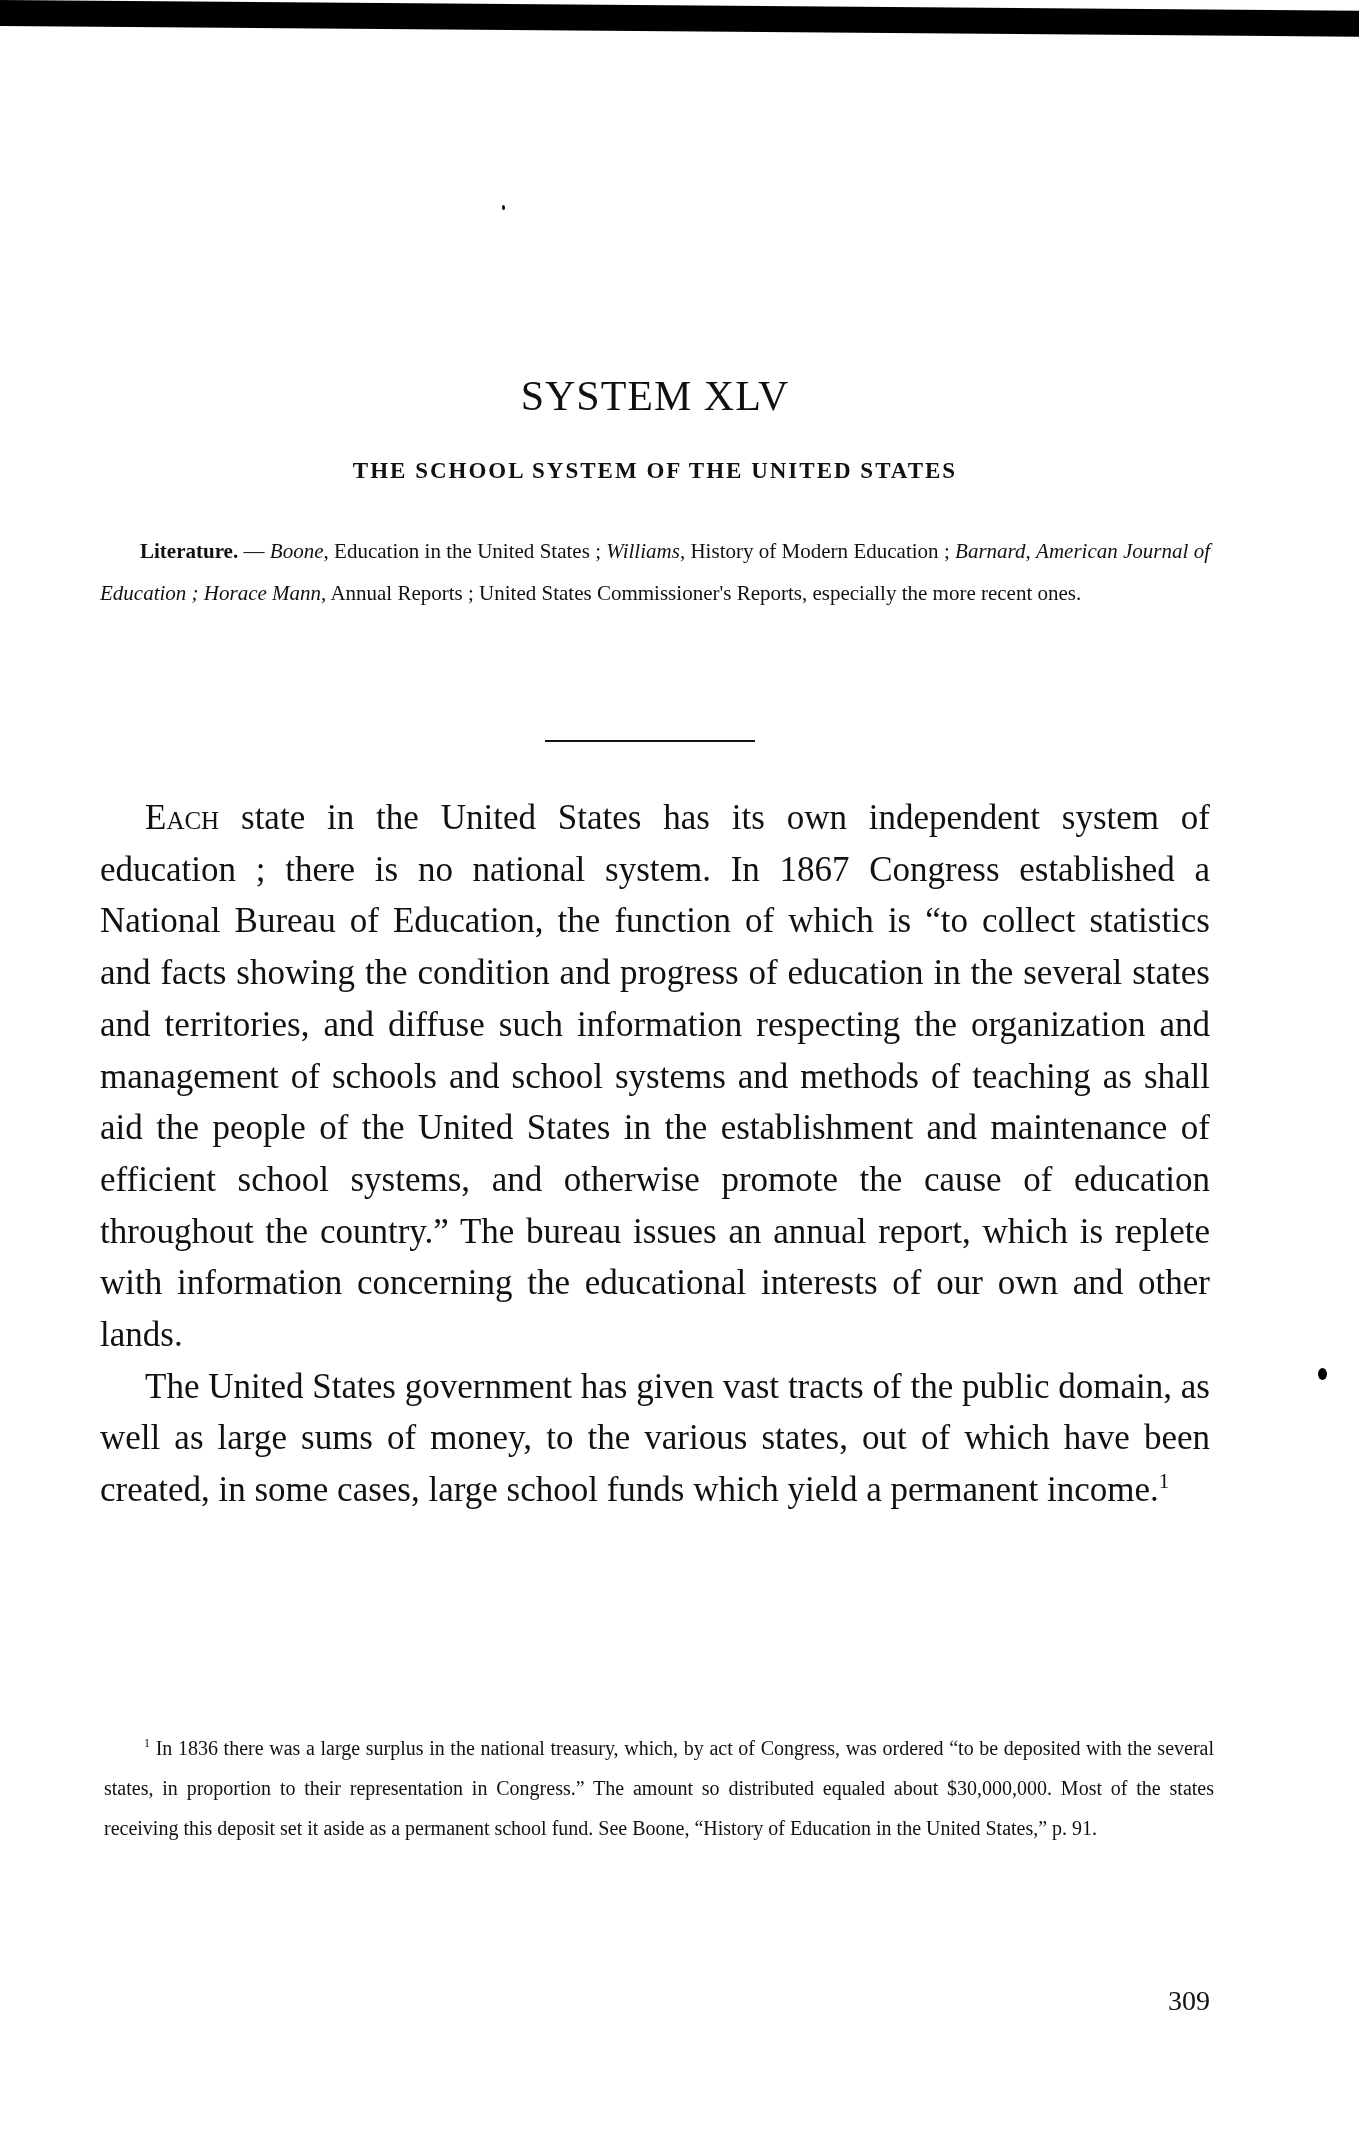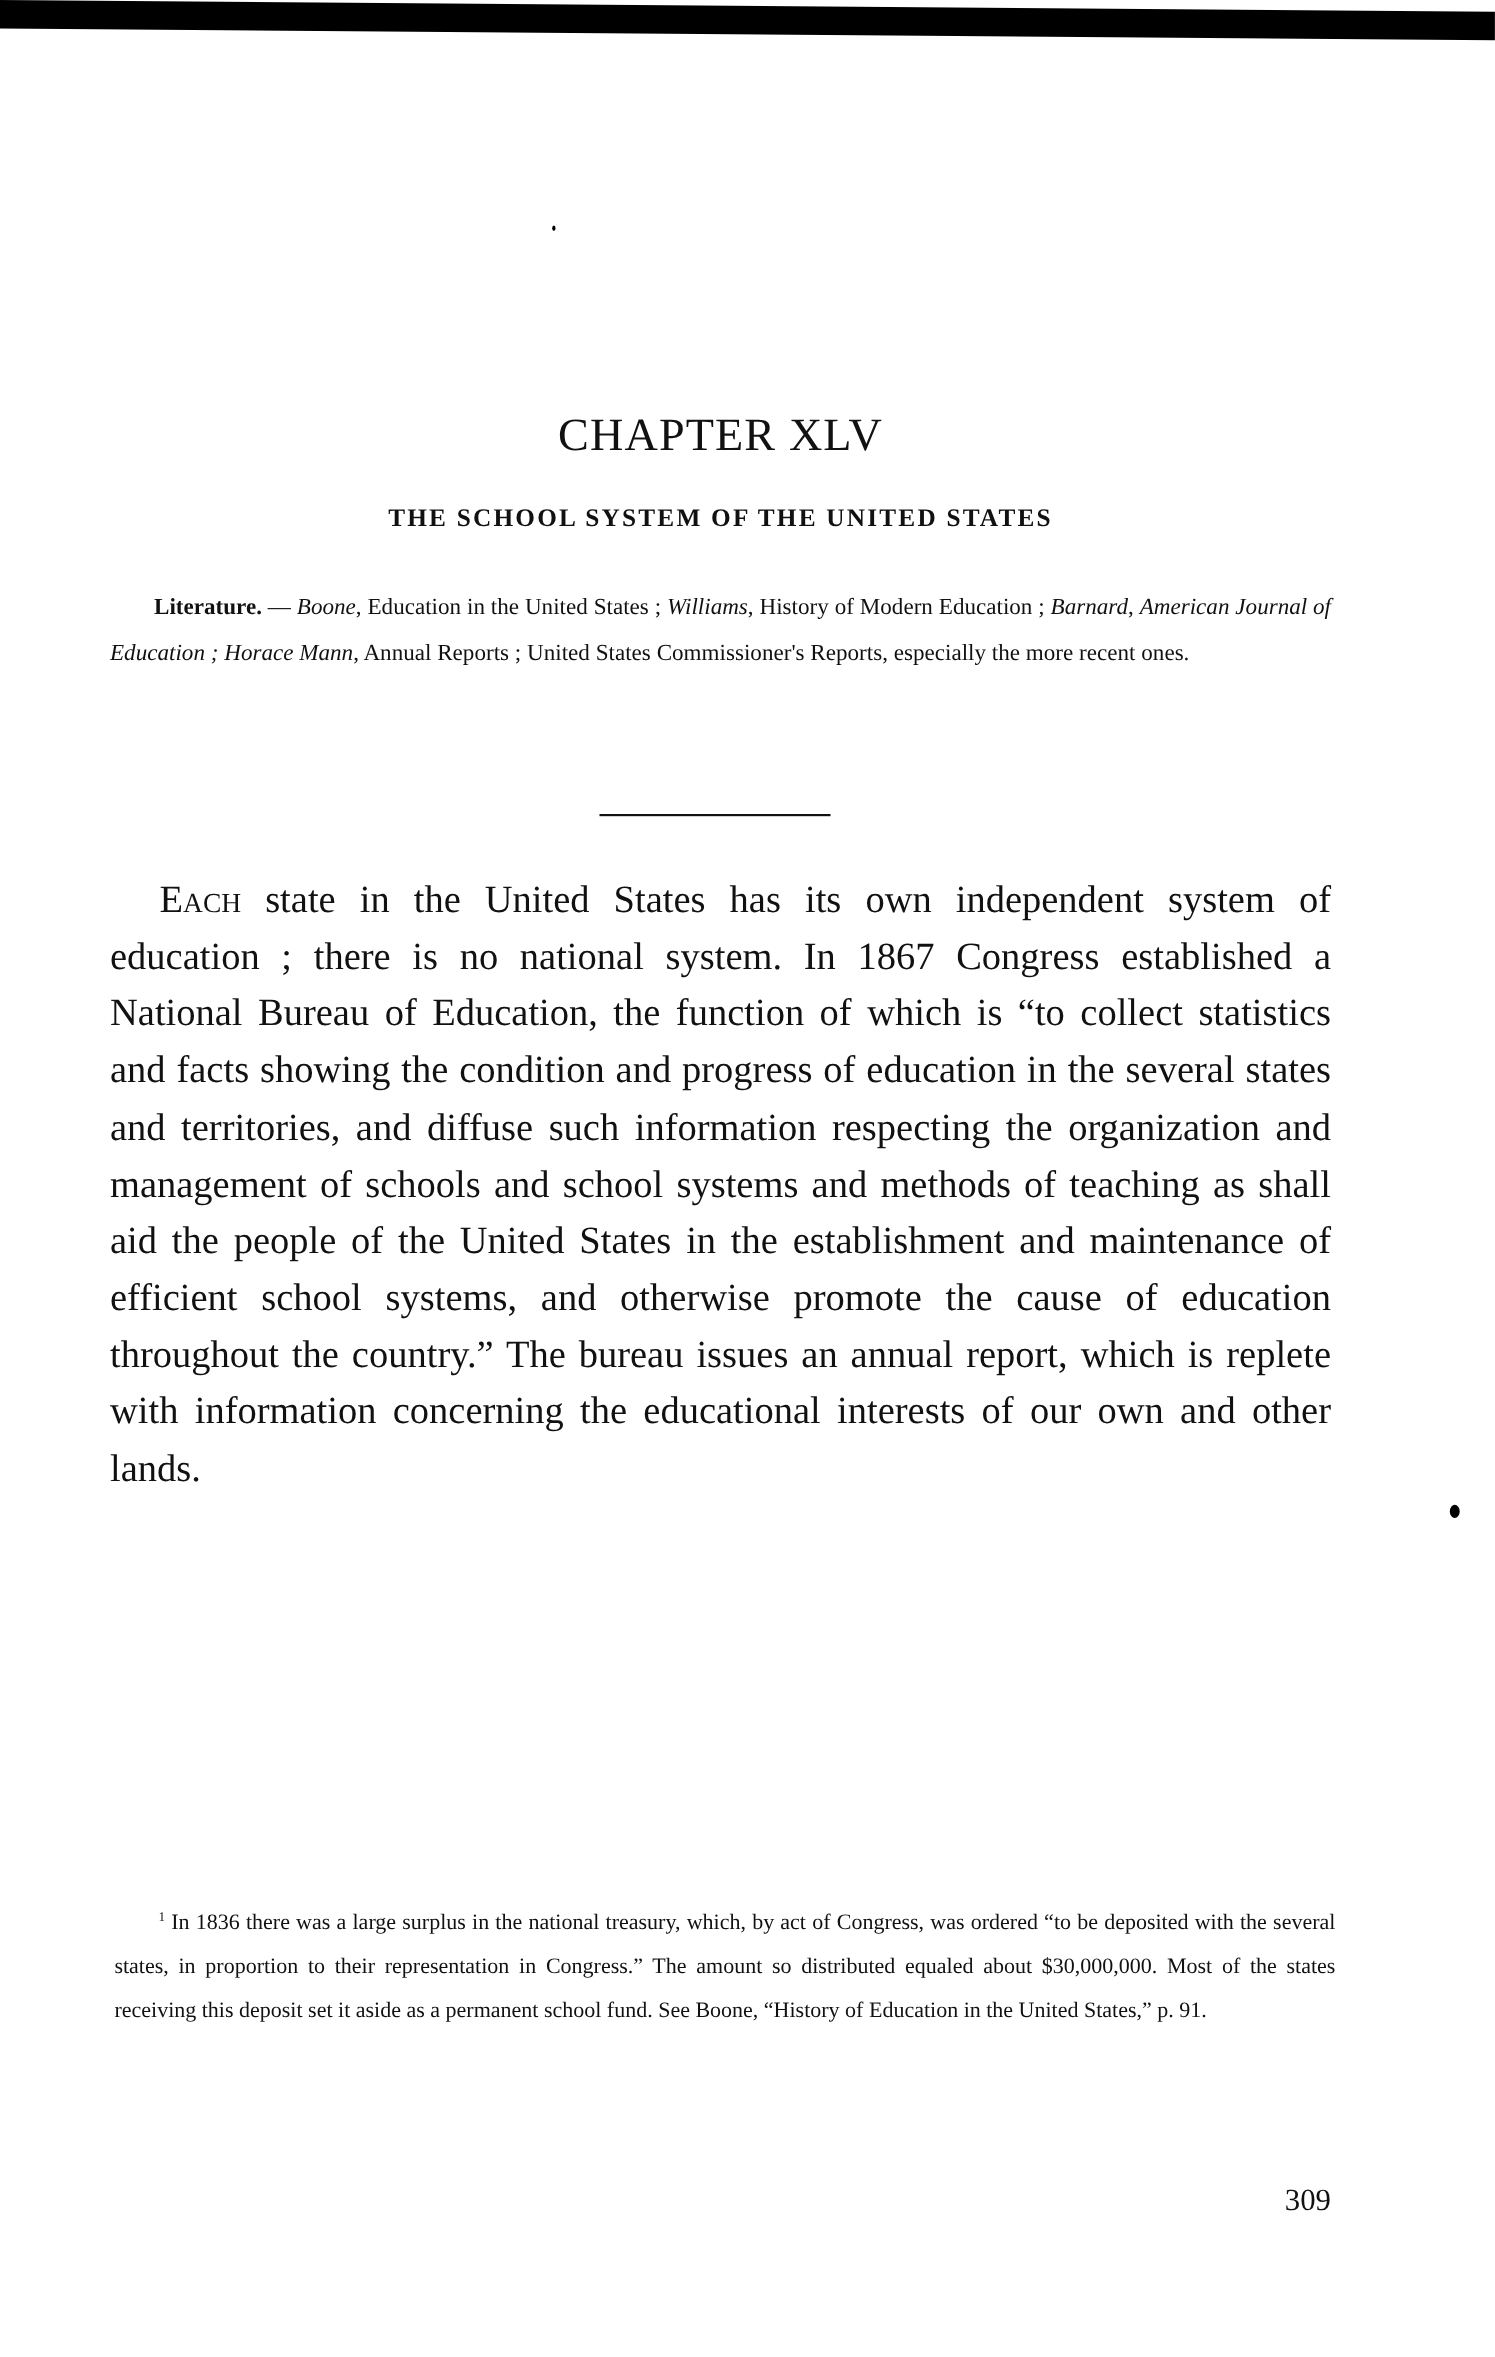--- a/index.html
+++ b/index.html
@@ -20,31 +20,32 @@
   sup { font-size: 60%; line-height: 0; }
   .pagenum { position: absolute; left: 0; width: 1110px; top: 1985px; text-align: right; font-size: 28px; }
   .speck { position: absolute; background: #000; border-radius: 50%; }
 </style>
 </head>
 <body>
 
 <div class="topbar"></div>
 
 <div class="page">
-  <div class="chapter">CHAPTER XLV</div>
+  <div class="chapter">SYSTEM XLV</div>
   <div class="title">THE SCHOOL SYSTEM OF THE UNITED STATES</div>
 
   <div class="lit">
     <span class="indent"></span><span class="label">Literature.</span><span> — </span><i>Boone</i><span>, Education in the United States ; </span><i>Williams</i><span>, History of Modern Education ; </span><i>Barnard</i><span>, </span><i>American Journal of Education ; </i><span></span><i>Horace Mann</i><span>, Annual Reports ; United States Commissioner's Reports, especially the more recent ones.</span>
   </div>
 
   <div class="rule"></div>
 
   <div class="body">
     <p><span class="sc">Each</span><span> state in the United States has its own independent system of education ; there is no national system. In 1867 Congress established a National Bureau of Education, the function of which is “to collect statistics and facts showing the condition and progress of education in the several states and territories, and diffuse such information respecting the organization and management of schools and school systems and methods of teaching as shall aid the people of the United States in the establishment and maintenance of efficient school systems, and otherwise promote the cause of education throughout the country.” The bureau issues an annual report, which is replete with information concerning the educational interests of our own and other lands.</span></p>
+    <p><span>The United States government has given vast tracts of the public domain, as well as large sums of money, to the various states, out of which have been created, in some cases, large school funds which yield a permanent income.</span><sup>1</sup></p>
   </div>
 
   <div class="fn">
     <p><sup>1</sup><span> In 1836 there was a large surplus in the national treasury, which, by act of Congress, was ordered “to be deposited with the several states, in proportion to their representation in Congress.” The amount so distributed equaled about $30,000,000. Most of the states receiving this deposit set it aside as a permanent school fund. See Boone, “History of Education in the United States,” p. 91.</span></p>
   </div>
 
   <div class="pagenum">309</div>
 </div>
 
 <div class="speck" style="left:1318px; top:1368px; width:9px; height:12px;"></div>

